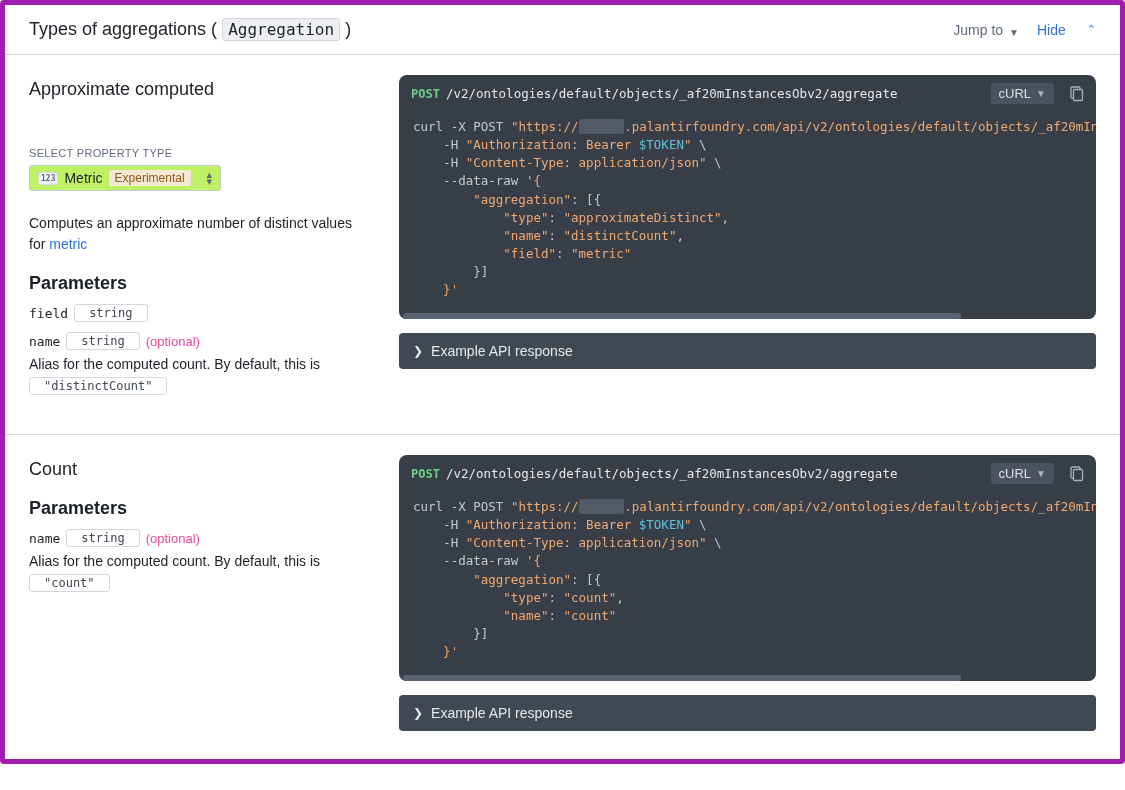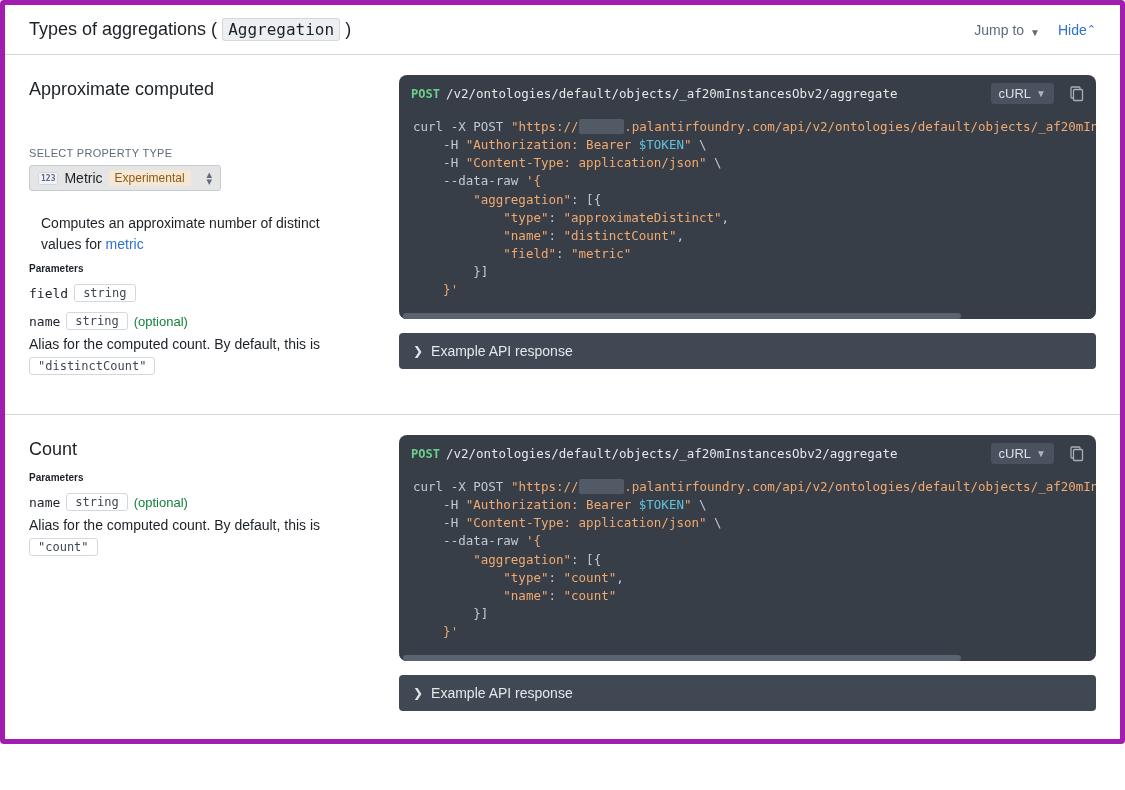--- a/index.html
+++ b/index.html
@@ -38,21 +38,21 @@
     font-size: 16px;
   }
   .header-actions {
     display: flex;
     align-items: center;
     gap: 18px;
     color: #5F6B7C;
     font-size: 14px;
   }
   .jump-to { display: flex; align-items: flex-end; gap: 6px; cursor: pointer; }
-  .hide-btn { color: #2D72D2; display: flex; align-items: center; gap: 0; cursor: pointer; }
+  .hide-btn { color: #2D72D2; display: flex; align-items: center; gap: 21px; cursor: pointer; }
   .caret-down { font-size: 10px; color: #5F6B7C; }
   .caret-up { font-size: 11px; }
   .section {
     display: flex;
     padding: 20px 24px 28px 24px;
     border-bottom: 1px solid #D3D8DE;
     gap: 30px;
   }
   .section:last-child { border-bottom: none; }
   .left-col {
@@ -74,21 +74,21 @@
     margin-bottom: 6px;
     margin-top: 47px;
   }
   .select-box {
     display: inline-flex;
     align-items: center;
     gap: 6px;
     border: 1px solid #C5CBD3;
     border-radius: 3px;
     padding: 4px 8px;
-    background: #e5e5e5;
+    background: #bef264;
     margin-bottom: 14px;
     cursor: pointer;
   }
   .select-badge-123 {
     background: #F0F3F7;
     border: 1px solid #D3D8DE;
     border-radius: 2px;
     font-size: 8px;
     font-weight: 600;
     padding: 1px 2px;
@@ -104,38 +104,38 @@
     font-size: 12px;
   }
   .select-arrows {
     margin-left: 10px;
     font-size: 11px;
     color: #5F6B7C;
     line-height: 7px;
     display: flex;
     flex-direction: column;
   }
-  .desc { font-size: 14px; line-height: 1.5; margin: 8px 12px; }
+  .desc { font-size: 14px; line-height: 1.5; margin: 8px 0; }
   .link { color: #2D72D2; cursor: pointer; }
-  .param-heading { font-weight: 600; margin: 8px 0 10px 0; font-size: 10px; }
+  .param-heading { font-weight: 600; margin: 18px 0 10px 0; font-size: 18px; }
   .param-row { display: flex; align-items: center; gap: 6px; margin: 10px 0 2px 0; }
   .mono {
     font-family: ui-monospace, Menlo, Consolas, monospace;
     font-size: 13px;
   }
   .type-pill {
     font-family: ui-monospace, Menlo, Consolas, monospace;
     font-size: 12px;
     border: 1px solid #D3D8DE;
     border-radius: 3px;
-    padding: 1px 8px;
+    padding: 1px 14px;
     background: #fff;
     color: #404854;
   }
-  .optional { color: #15803d; font-size: 13px; }
+  .optional { color: #ec4899; font-size: 13px; }
   .param-desc { font-size: 14px; line-height: 1.5; margin: 4px 0 10px 0; }
 
   .code-block {
     background: #383E47;
     border-radius: 8px;
     overflow: hidden;
     color: #DCE0E5;
   }
   .code-header {
     display: flex;

